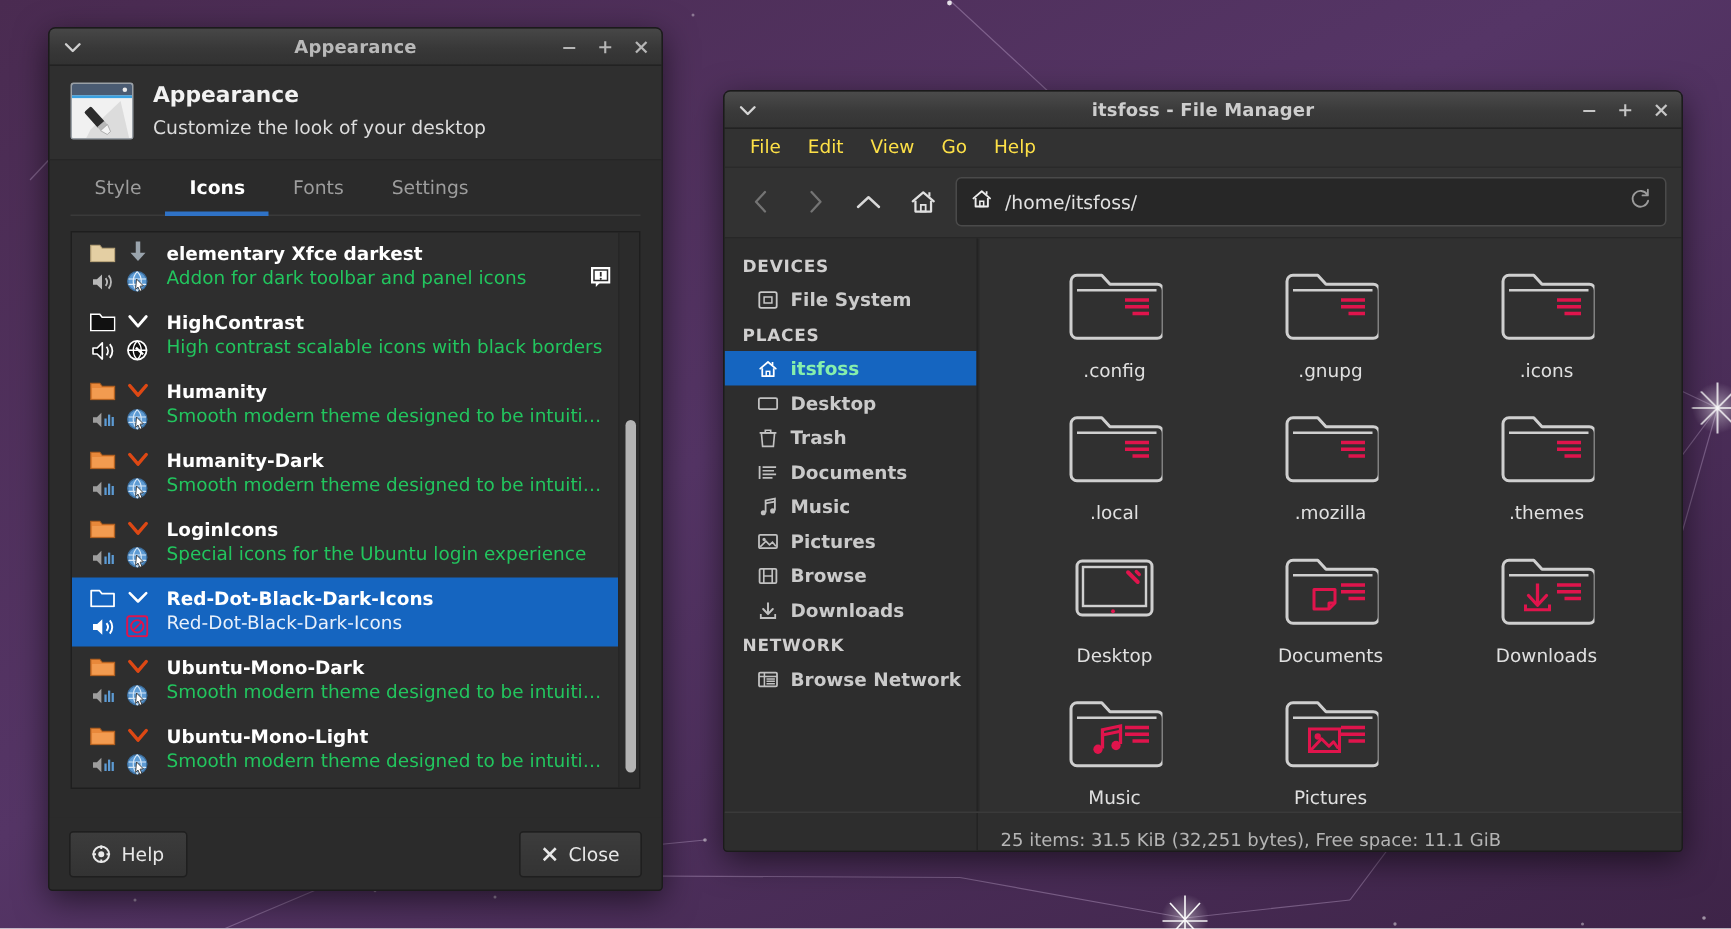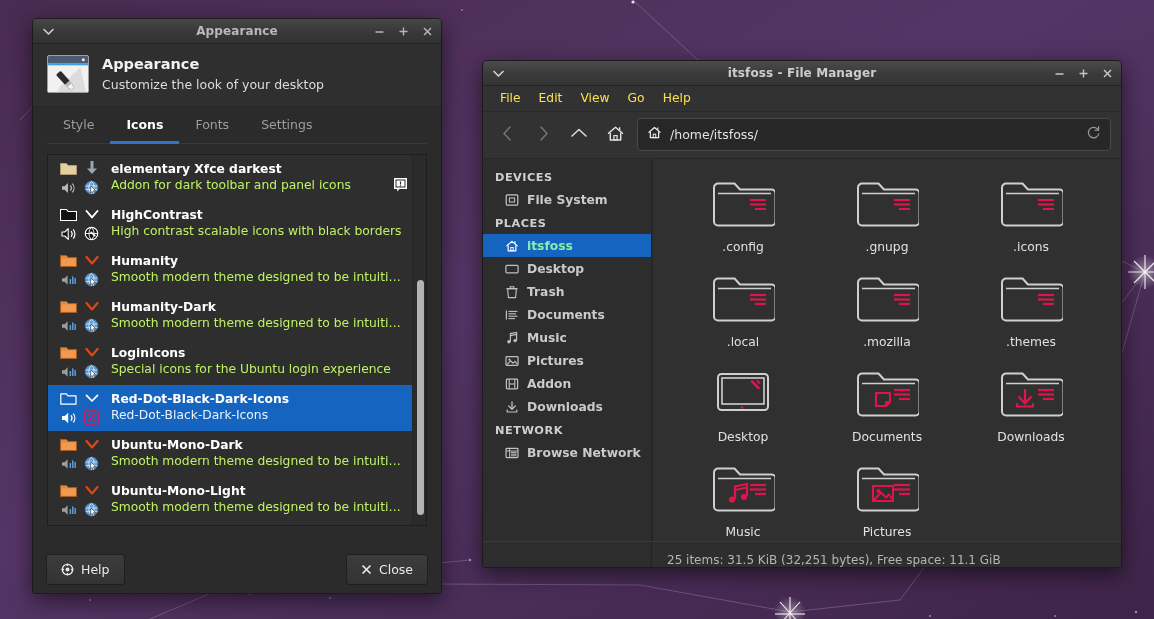--- a/index.html
+++ b/index.html
@@ -106,21 +106,21 @@
     display:grid; grid-template-columns: 1fr 1fr; grid-template-rows: 1fr 1fr;
     gap:1px; align-items:center; justify-items:center;
   }
   .row-icons svg { display:block; }
   .row-text { min-width:0; }
   .row-title {
     font-size: 12.3px; font-weight:bold; color:#ffffff; line-height:1.25;
     white-space:nowrap; overflow:hidden; text-overflow:ellipsis;
   }
   .row-desc {
-    font-size: 12.3px; color:#bef264; line-height:1.3; margin-top:1px;
+    font-size: 12.3px; color:#22c55e; line-height:1.3; margin-top:1px;
     white-space:nowrap; overflow:hidden; text-overflow:ellipsis;
   }
   .theme-row.selected .row-desc { color:#e8f0fb; }
 
   .list-badge {
     position:absolute; right:19px; top:22px;
     width:13px; height:14px;
   }
   .vscroll {
     position:absolute; right:0; top:0; bottom:0; width:14px;
@@ -150,21 +150,21 @@
   
   #filemanager-window { left: 482px; top: 60px; width: 640px; height: 508px; }
   .fm-menubar {
     display:flex; gap:0; padding: 4px 8px 5px 8px;
     background:#323232; border-bottom:1px solid #2a2a2a;
   }
   .fm-menu-item {
     font-size:12.3px; color:#fde047; padding: 1px 9px; cursor:pointer; border-radius:2px;
   }
   .fm-toolbar {
-    display:flex; align-items:flex-start; gap:0;
+    display:flex; align-items:center; gap:0;
     padding: 6px 10px 7px 6px;
     background:#323232; border-bottom:1px solid #272727;
   }
   .tool-btn {
     width: 36px; height: 30px;
     display:flex; align-items:center; justify-content:center;
     cursor:pointer; border-radius:3px;
   }
   .tool-btn.disabled { opacity:.42; cursor:default; }
   .pathbar {
@@ -810,21 +810,21 @@
           </div>
           <div class="side-item">
             <span style="color: rgb(193, 193, 193); display: flex;">
               <svg width="14" height="14" viewBox="0 0 14 14">
                 <rect x="1.4" y="2.2" width="11.2" height="9.6" rx=".8" fill="none" stroke="currentColor" stroke-width="1.2"></rect>
                 <line x1="4.2" y1="2.2" x2="4.2" y2="11.8" stroke="currentColor" stroke-width="1.1"></line>
                 <line x1="9.8" y1="2.2" x2="9.8" y2="11.8" stroke="currentColor" stroke-width="1.1"></line>
                 <line x1="4.2" y1="7" x2="9.8" y2="7" stroke="currentColor" stroke-width="1.1"></line>
               </svg>
             </span>
-            <span>Addon</span>
+            <span>Browse</span>
           </div>
           <div class="side-item">
             <span style="color: rgb(193, 193, 193); display: flex;">
               <svg width="14" height="14" viewBox="0 0 14 14">
                 <path d="M7 1.6 V8.6" stroke="currentColor" stroke-width="1.3"></path>
                 <path d="M3.8 6 L7 9.4 L10.2 6" fill="none" stroke="currentColor" stroke-width="1.3" stroke-linecap="round" stroke-linejoin="round"></path>
                 <path d="M2.2 9.4 v2.6 h9.6 v-2.6" fill="none" stroke="currentColor" stroke-width="1.2"></path>
               </svg>
             </span>
             <span>Downloads</span>

